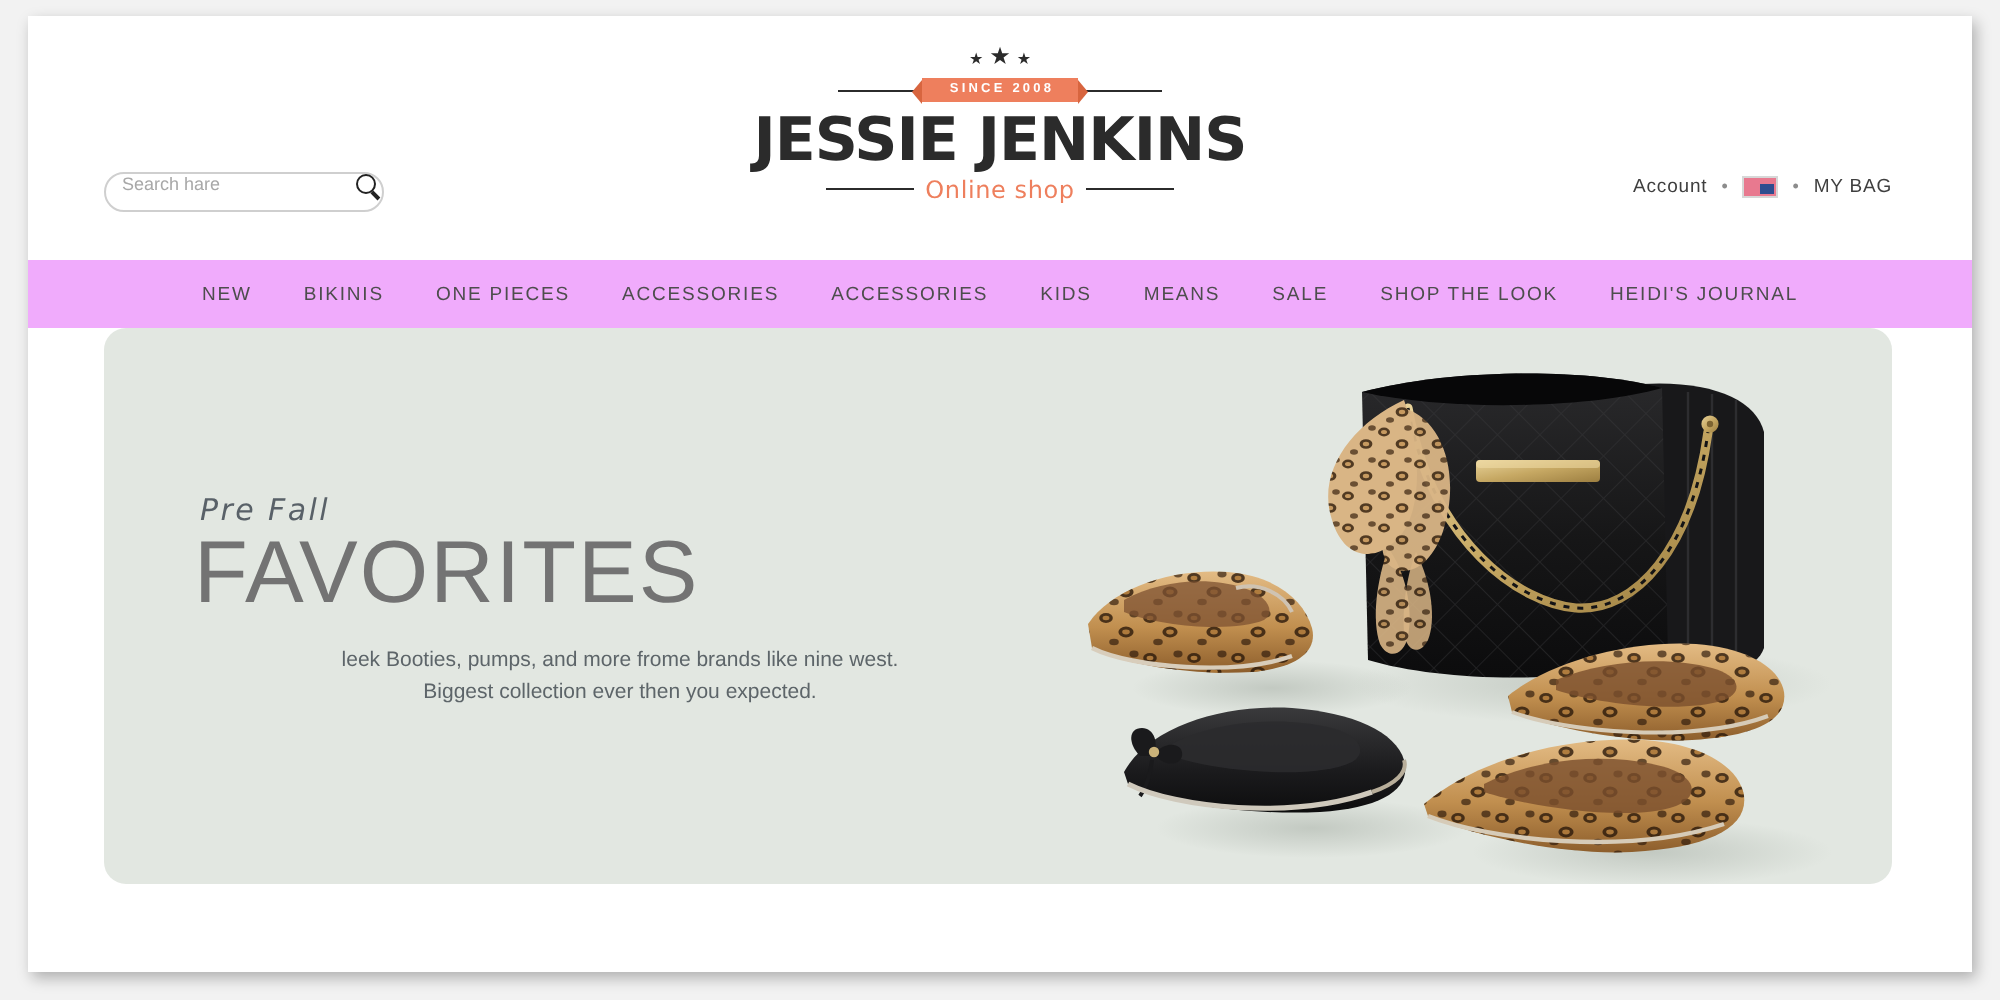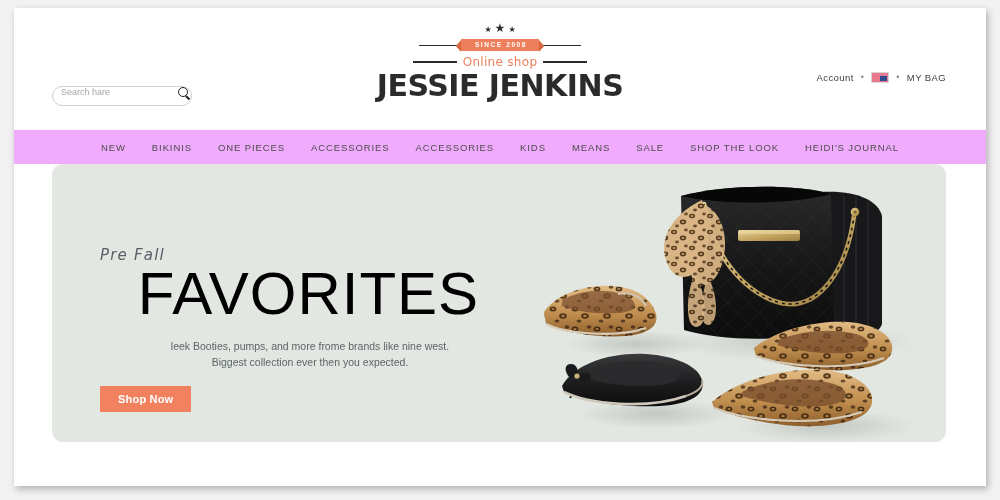--- a/index.html
+++ b/index.html
@@ -162,21 +162,21 @@
     font-size: 12px;
     color: #ee7f5d;
     letter-spacing: 0.3px;
     white-space: nowrap;
   }
 
   
   #account-area {
     position: absolute;
     right: 40px;
-    top: 64px;
+    top: 80px;
     display: flex;
     align-items: flex-start;
     gap: 7px;
     font-size: 9.5px;
     color: #3f3f3f;
     letter-spacing: 0.4px;
   }
   .dot-sep { color: #8c8c8c; font-size: 9px; }
   #flag-icon {
     width: 18px; height: 11px;
@@ -233,26 +233,25 @@
     font-family: "DejaVu Sans", sans-serif;
     font-size: 15px;
     font-style: italic;
     color: #596168;
     letter-spacing: 1.2px;
     margin-bottom: 1px;
   }
   #hero-title {
     font-family: "Liberation Sans", sans-serif;
     font-weight: 300;
-    font-size: 60px;
+    font-size: 44px;
     line-height: 0.98;
-    color: #000000;
+    color: #737373;
     letter-spacing: 1px;
     margin-left: -3px;
-    text-align: center;
   }
   #hero-desc {
     margin-top: 14px;
     font-size: 10.5px;
     line-height: 1.55;
     color: #5d6569;
     text-align: center;
   }
   #shop-now {
     margin-top: 16px;
@@ -294,26 +293,26 @@
       <div id="logo-stars">
         <span class="s-sm">★</span>
         <span class="s-lg">★</span>
         <span class="s-sm">★</span>
       </div>
       <div id="ribbon-wrap">
         <span class="ribbon-rule"></span>
         <span id="ribbon">SINCE 2008</span>
         <span class="ribbon-rule"></span>
       </div>
+      <div id="logo-name">JESSIE JENKINS</div>
       <div id="logo-sub-wrap">
         <span class="sub-rule"></span>
         <span id="logo-sub">Online shop</span>
         <span class="sub-rule"></span>
       </div>
-      <div id="logo-name">JESSIE JENKINS</div>
     </div>
 
     <div id="account-area">
       <span>Account</span>
       <span class="dot-sep">•</span>
       <span id="flag-icon"></span>
       <span class="dot-sep">•</span>
       <span>MY BAG</span>
     </div>
   </div>
@@ -333,21 +332,20 @@
 
   <section id="hero">
 
     <div id="hero-text">
       <div id="hero-eyebrow">Pre Fall</div>
       <div id="hero-title">FAVORITES</div>
       <div id="hero-desc">
         <div>leek Booties, pumps, and more frome brands like nine west.</div>
         <div>Biggest collection ever then you expected.</div>
       </div>
-      <button id="shop-now">Shop Now</button>
     </div>
 
     <div id="hero-photo">
       <svg viewBox="0 0 420 322" xmlns="http://www.w3.org/2000/svg">
         <defs>
           <linearGradient id="bagGrad" x1="0" y1="0" x2="0" y2="1">
             <stop offset="0%" stop-color="#2a2a2c"></stop>
             <stop offset="55%" stop-color="#161617"></stop>
             <stop offset="100%" stop-color="#0c0c0d"></stop>
           </linearGradient>

